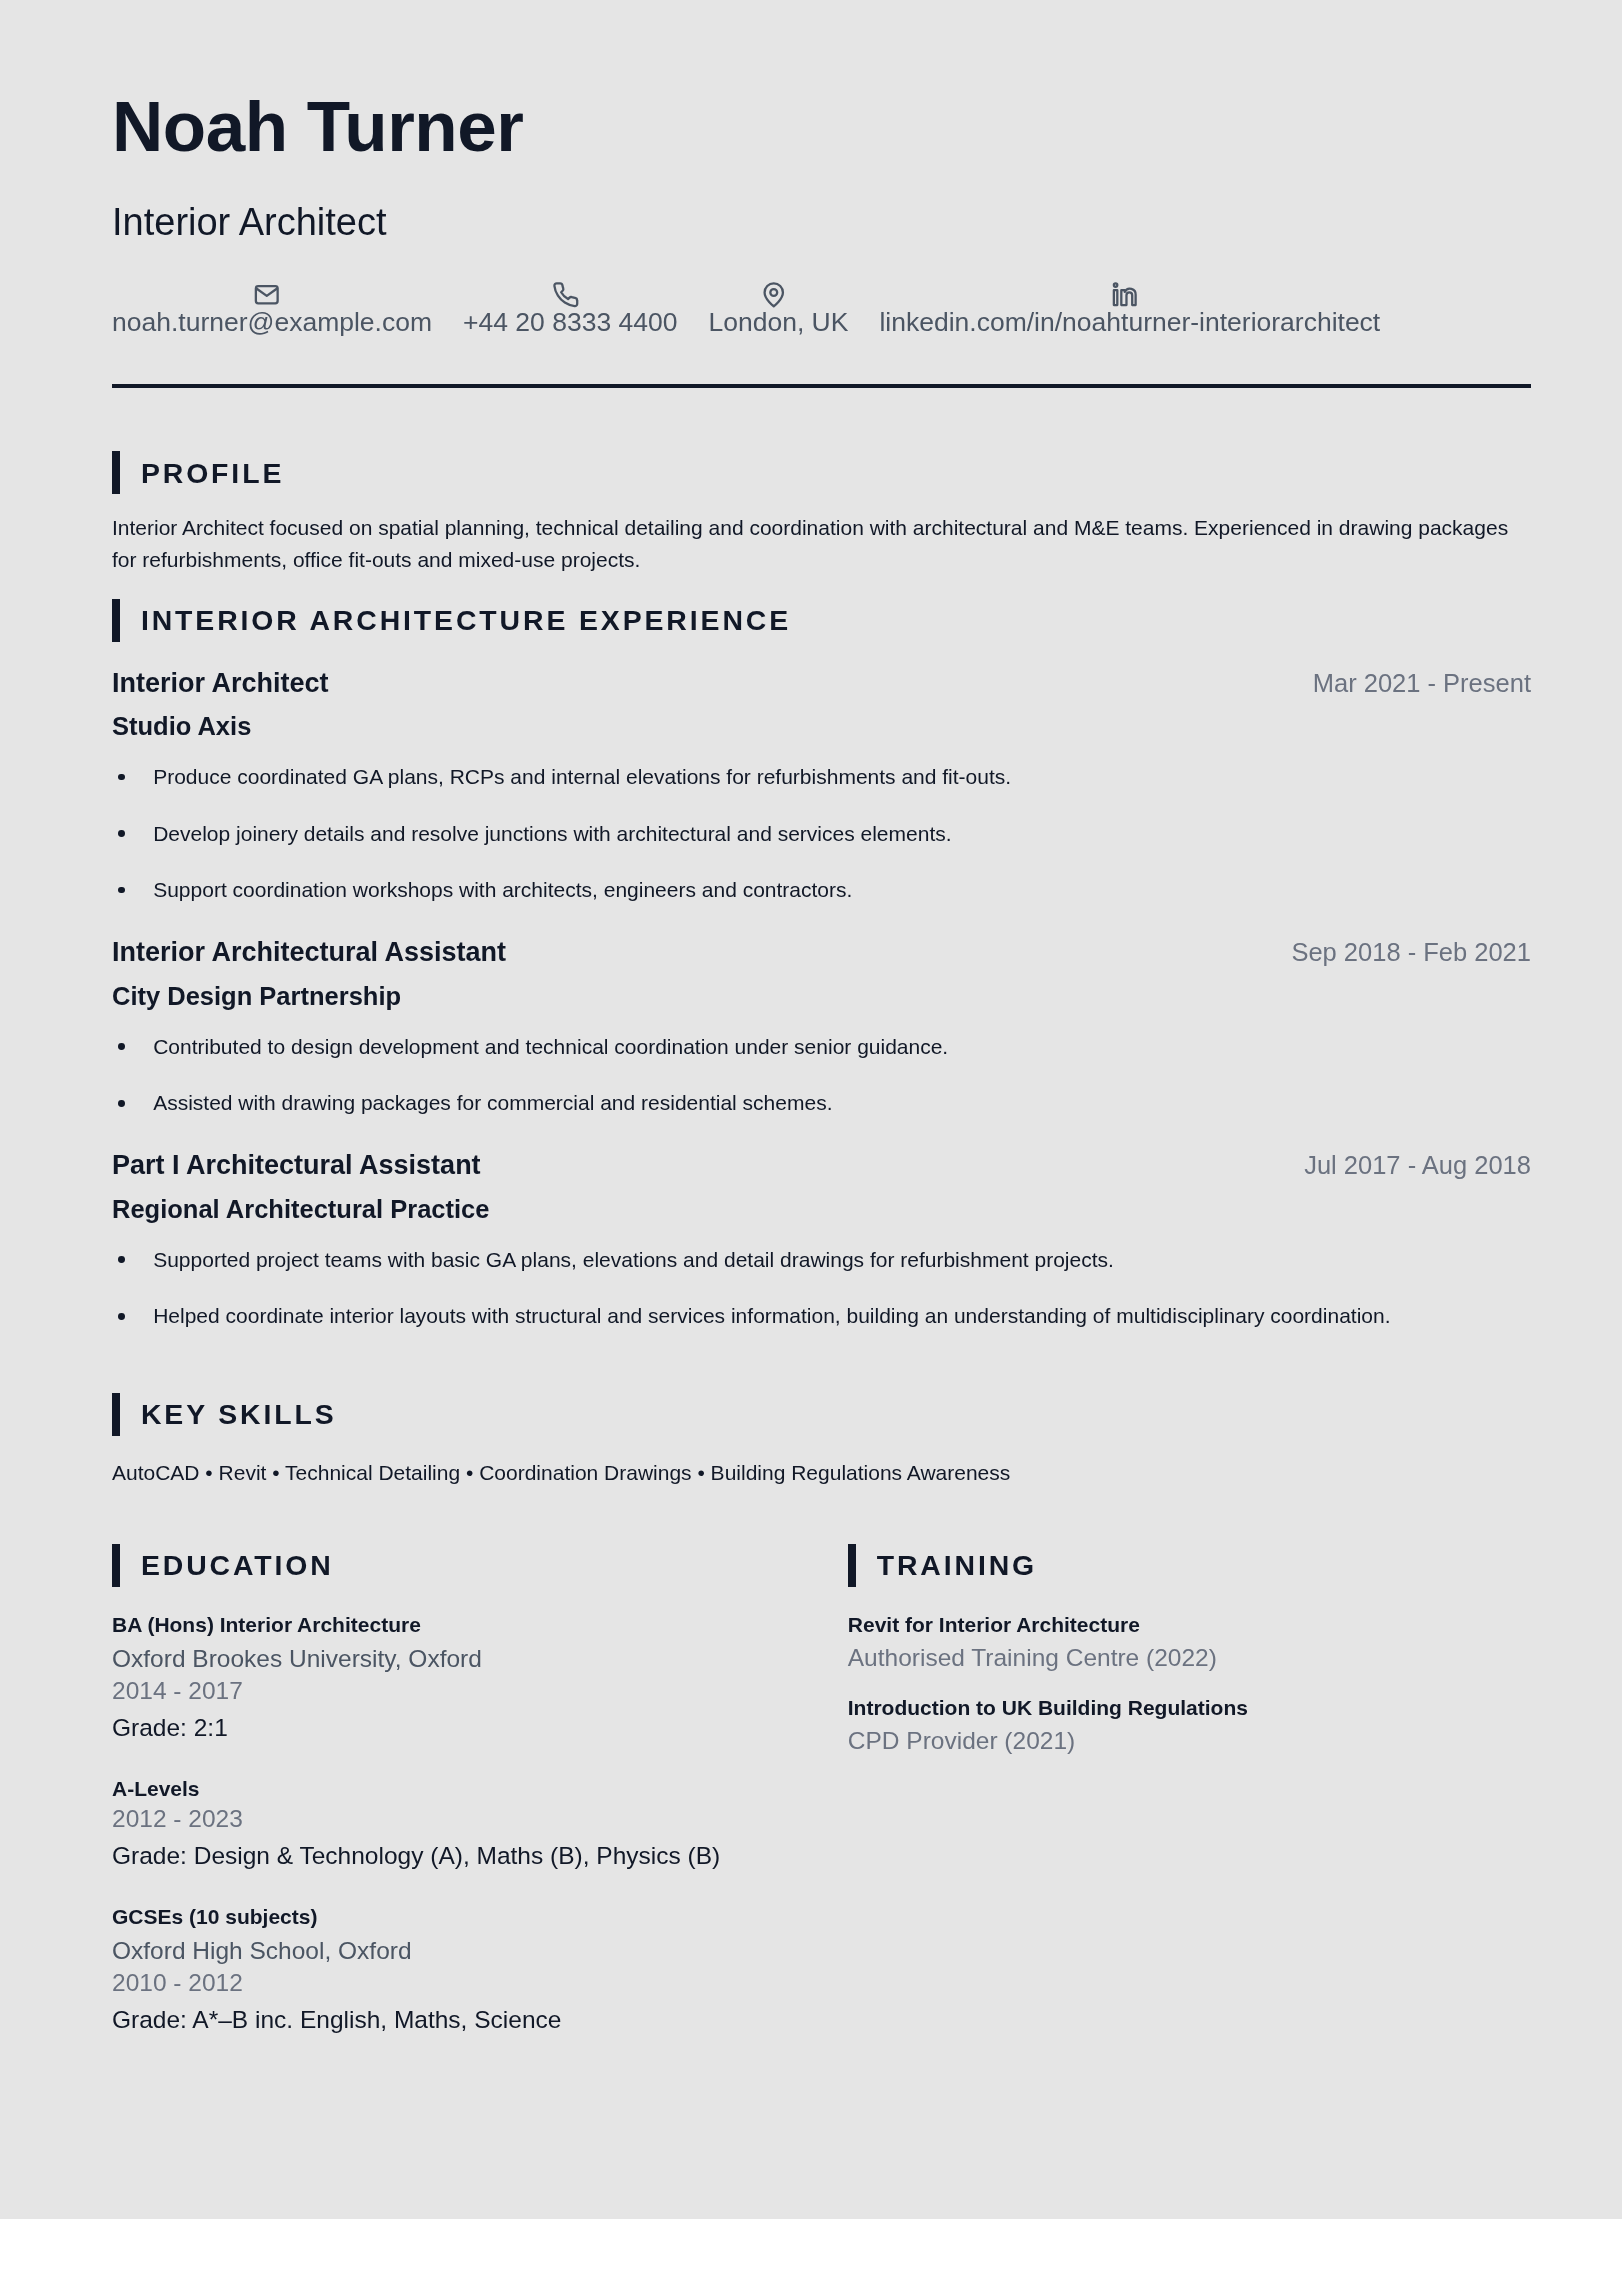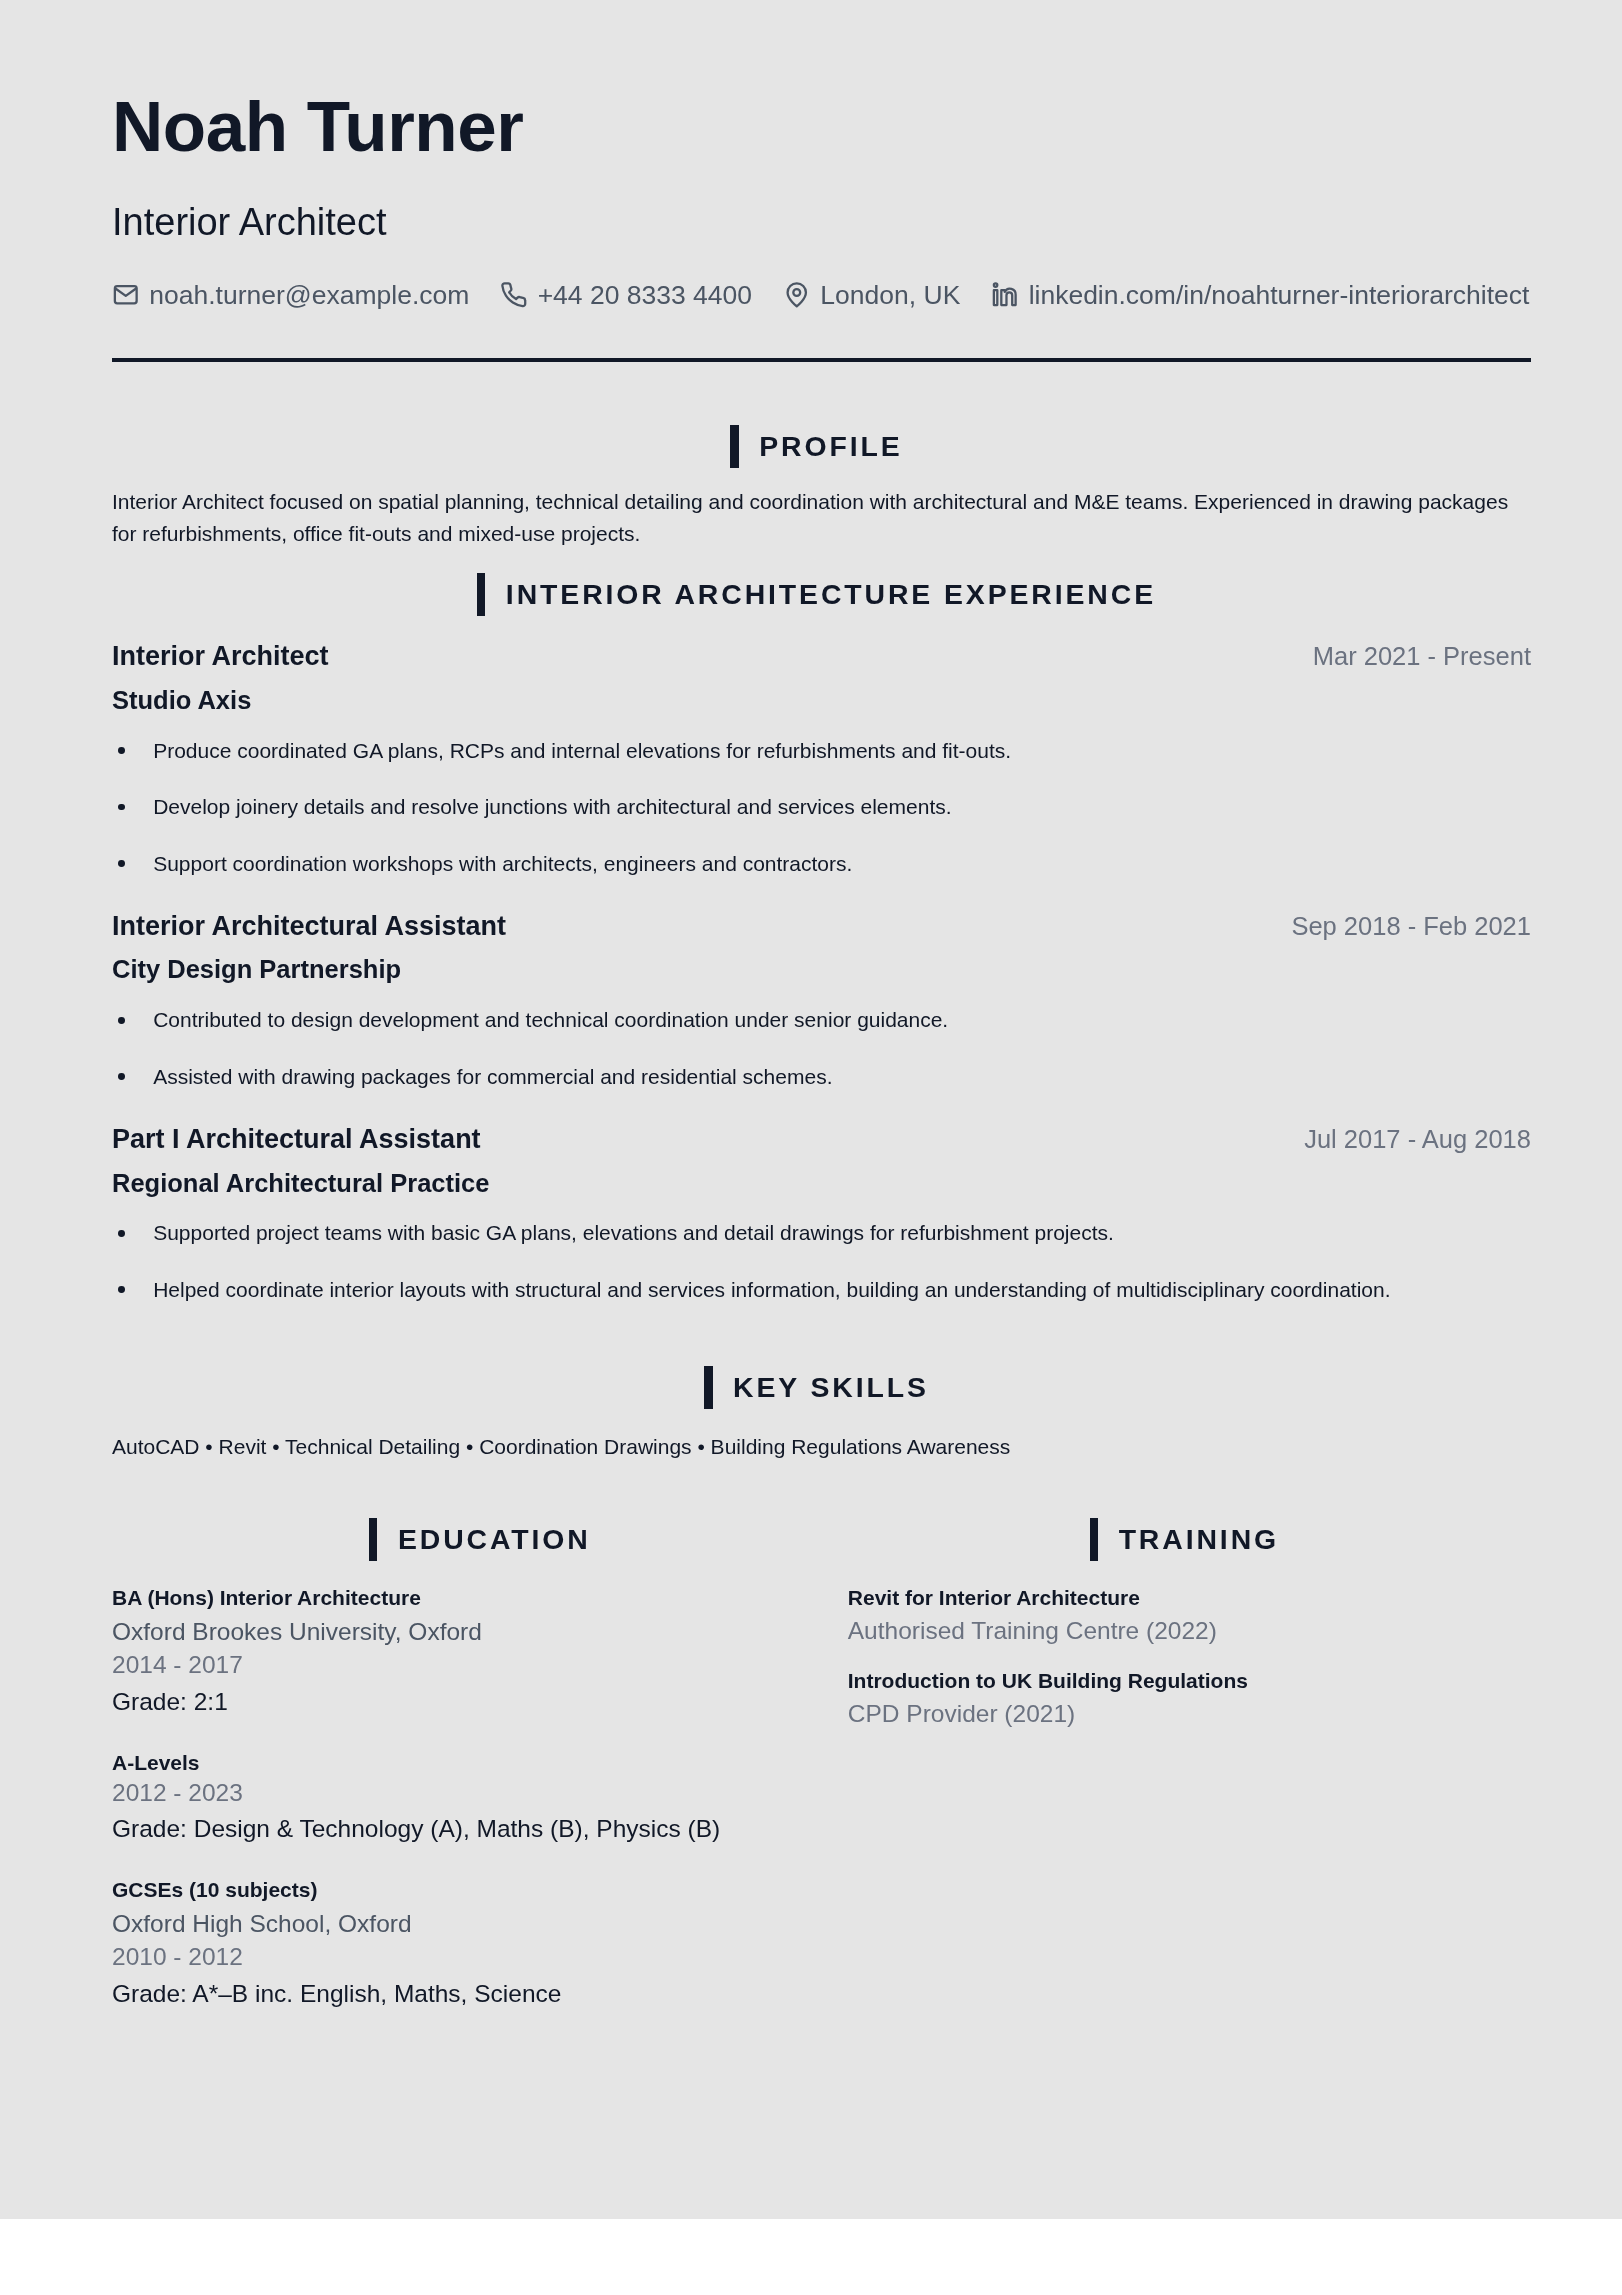--- a/index.html
+++ b/index.html
@@ -5,26 +5,26 @@
     * { box-sizing: border-box; margin: 0; padding: 0; }
     html, body { width: 1623px; height: 2295px; background: #ffffff; }
     body { font-family: "Liberation Sans", "DejaVu Sans", sans-serif; color: #111827; }
     .page {
       width: 1623px; height: 2219px; background: #e5e5e5;
       padding: 91px 102px 0 112px; position: relative;
     }
     .name { font-size: 71px; font-weight: 700; color: #111827; line-height: 1; letter-spacing: -0.5px; }
     .title { font-size: 38px; font-weight: 400; color: #111827; margin-top: 41px; line-height: 1; }
     .contacts { display: flex; align-items: center; margin-top: 40px; font-size: 26.5px; color: #4b5563; line-height: 1; }
-    .contact { display: flex; align-items: center; margin-right: 31px; white-space: nowrap; }
+    .contact { display: flex; align-items: center; margin-right: 31px; white-space: nowrap; flex-direction: column; }
     .contact:last-child { margin-right: 0; }
     .contact svg { width: 27.5px; height: 27.5px; margin-right: 9.8px; flex: none; }
     .rule { height: 4.4px; background: #111827; margin-top: 49px; width: 1419px; }
 
-    .section-head { display: flex; align-items: center; height: 43px; justify-content: center; }
+    .section-head { display: flex; align-items: center; height: 43px; }
     .section-bar { width: 8.3px; height: 43px; background: #111827; flex: none; }
     .section-title { font-size: 28.4px; font-weight: 700; letter-spacing: 2.9px; color: #111827; margin-left: 20.6px; line-height: 1; }
 
     .profile-sec { margin-top: 63px; }
     .profile-text { font-size: 21px; line-height: 32px; color: #111827; margin-top: 17.7px; width: 1422px; }
 
     .exp-sec { margin-top: 23px; }
     .job { margin-top: 25.5px; }
     .job + .job { margin-top: 35px; }
     .job-row { display: flex; justify-content: space-between; align-items: baseline; width: 1419px; }

